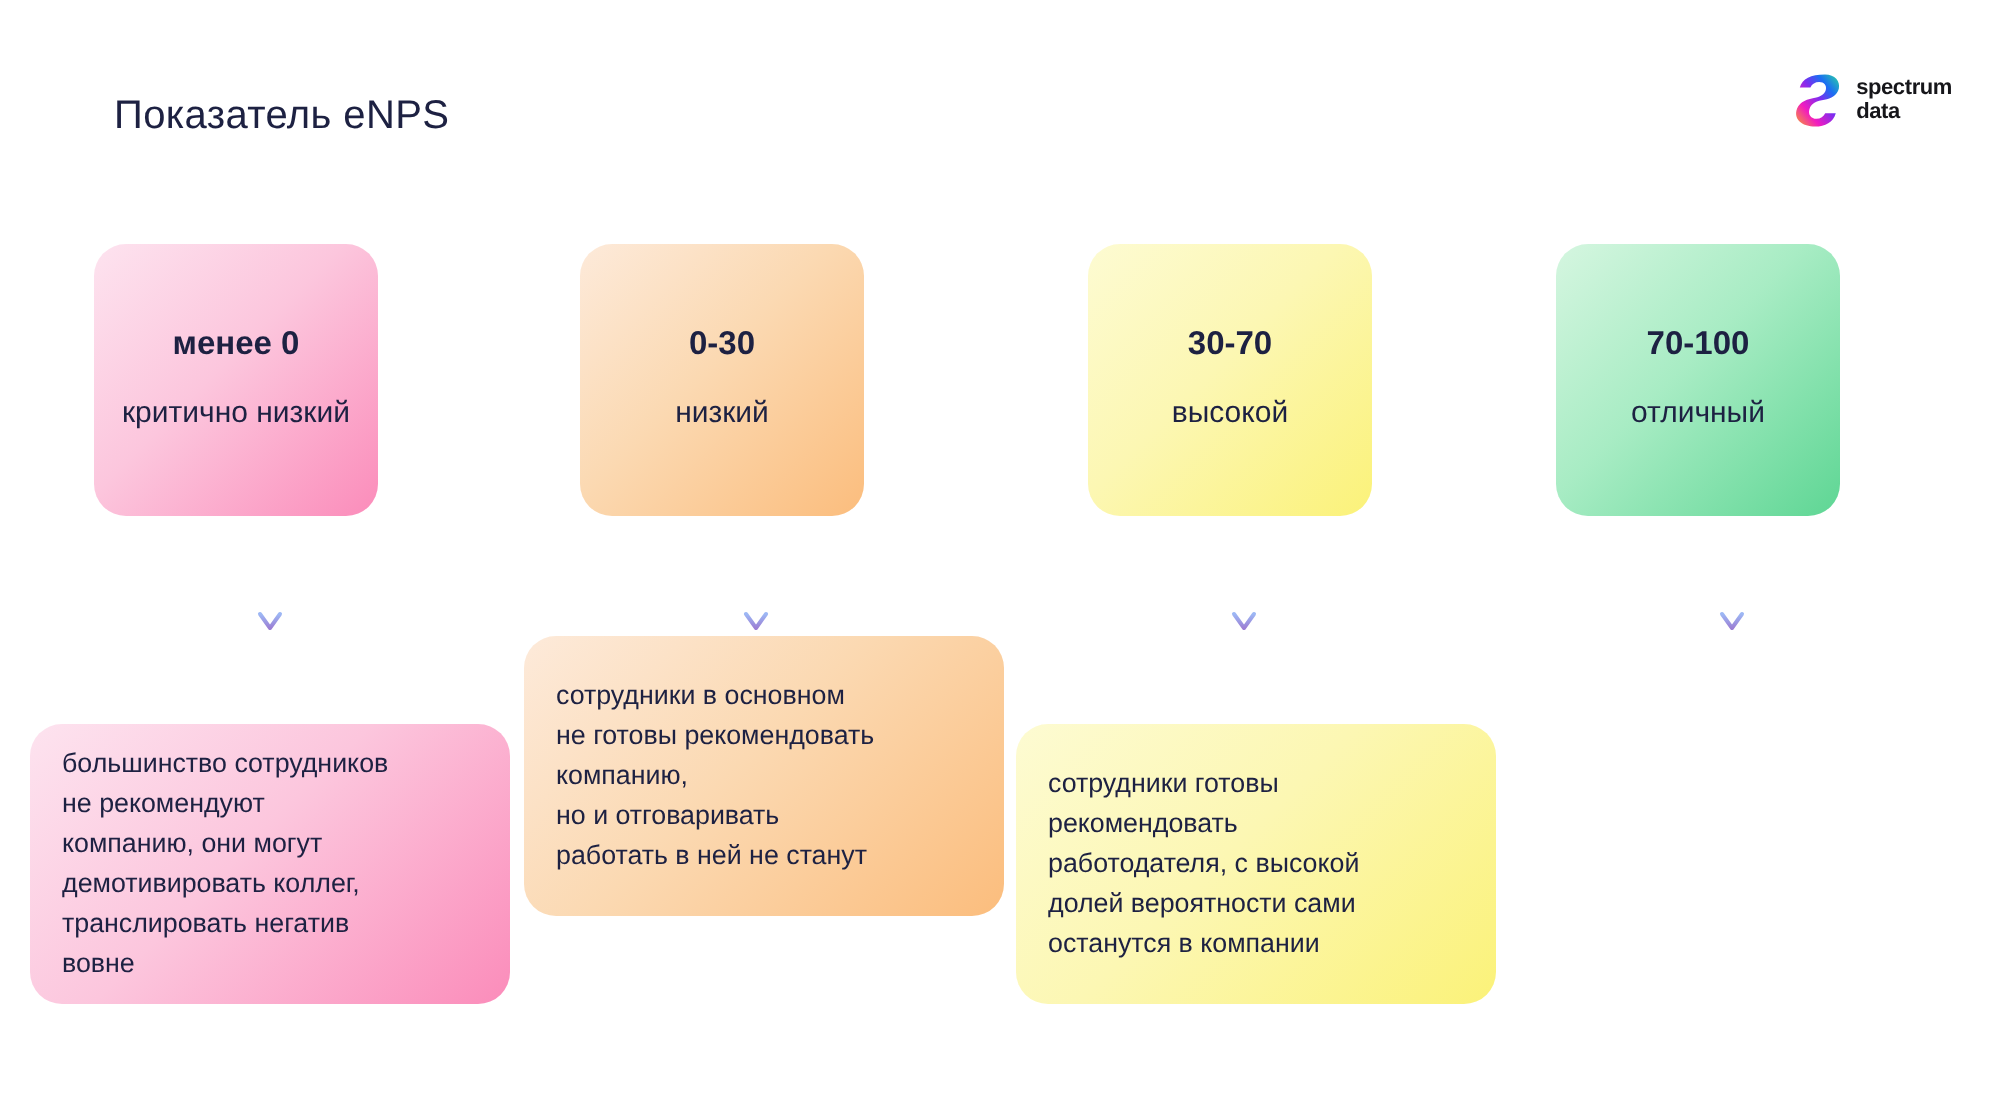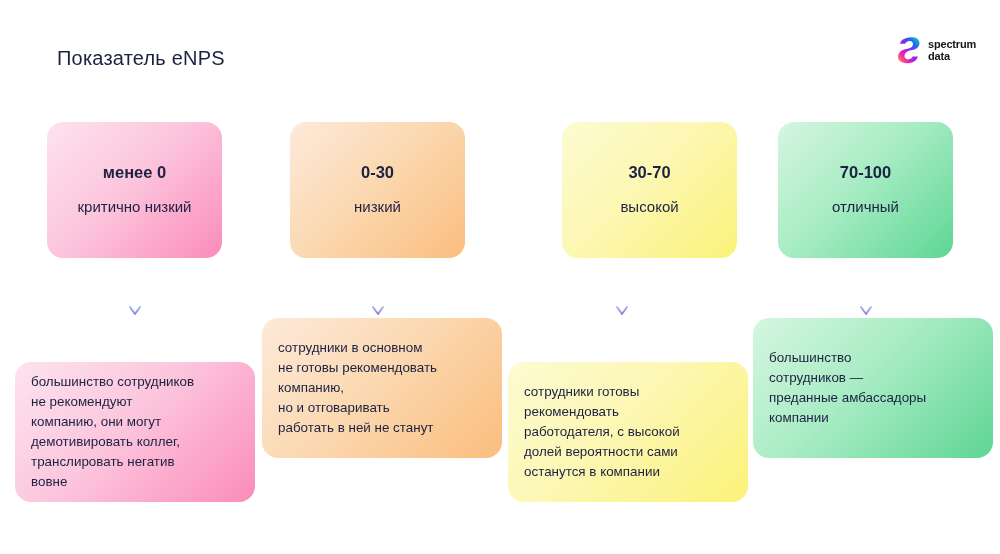--- a/index.html
+++ b/index.html
@@ -63,21 +63,21 @@
   .cards {
     position: absolute;
     top: 122px;
     left: 0;
     width: 1000px;
     height: 136px;
   }
   .card {
     position: absolute;
     top: 0;
-    width: 175px;
+    width: 142px;
     height: 136px;
     border-radius: 16px;
     display: flex;
     flex-direction: column;
     align-items: center;
     justify-content: center;
     text-align: center;
     box-sizing: border-box;
     padding: 6px 10px;
   }
@@ -90,21 +90,21 @@
   }
   .card-label {
     font-size: 15px;
     font-weight: normal;
     color: #1d2142;
     line-height: 22px;
     max-width: 120px;
   }
   .card-0 { left: 47px;  background: linear-gradient(135deg, #fde3ef 0%, #fcc6dd 45%, #fb8cba 100%); }
   .card-1 { left: 290px; background: linear-gradient(135deg, #fdeada 0%, #fbd9b2 45%, #fbbd7d 100%); }
-  .card-2 { left: 562px; background: linear-gradient(135deg, #fdfbd2 0%, #fcf7b3 45%, #fbf279 100%); }
+  .card-2 { left: 544px; background: linear-gradient(135deg, #fdfbd2 0%, #fcf7b3 45%, #fbf279 100%); }
   .card-3 { left: 778px; background: linear-gradient(135deg, #d5f6e0 0%, #a8ecc4 45%, #5ed694 100%); }
 
   
   .arrows {
     position: absolute;
     top: 258px;
     left: 0;
     width: 1000px;
     height: 62px;
   }
@@ -283,20 +283,14 @@
   </div>
 
   <div class="desc desc-2">
     <div class="desc-text">сотрудники готовы
 рекомендовать
 работодателя, с высокой
 долей вероятности сами
 останутся в компании</div>
   </div>
 
-  <div class="desc desc-3">
-    <div class="desc-text">большинство
-сотрудников —
-преданные амбассадоры
-компании</div>
-  </div>
 
 </div>
 
 </body></html>

